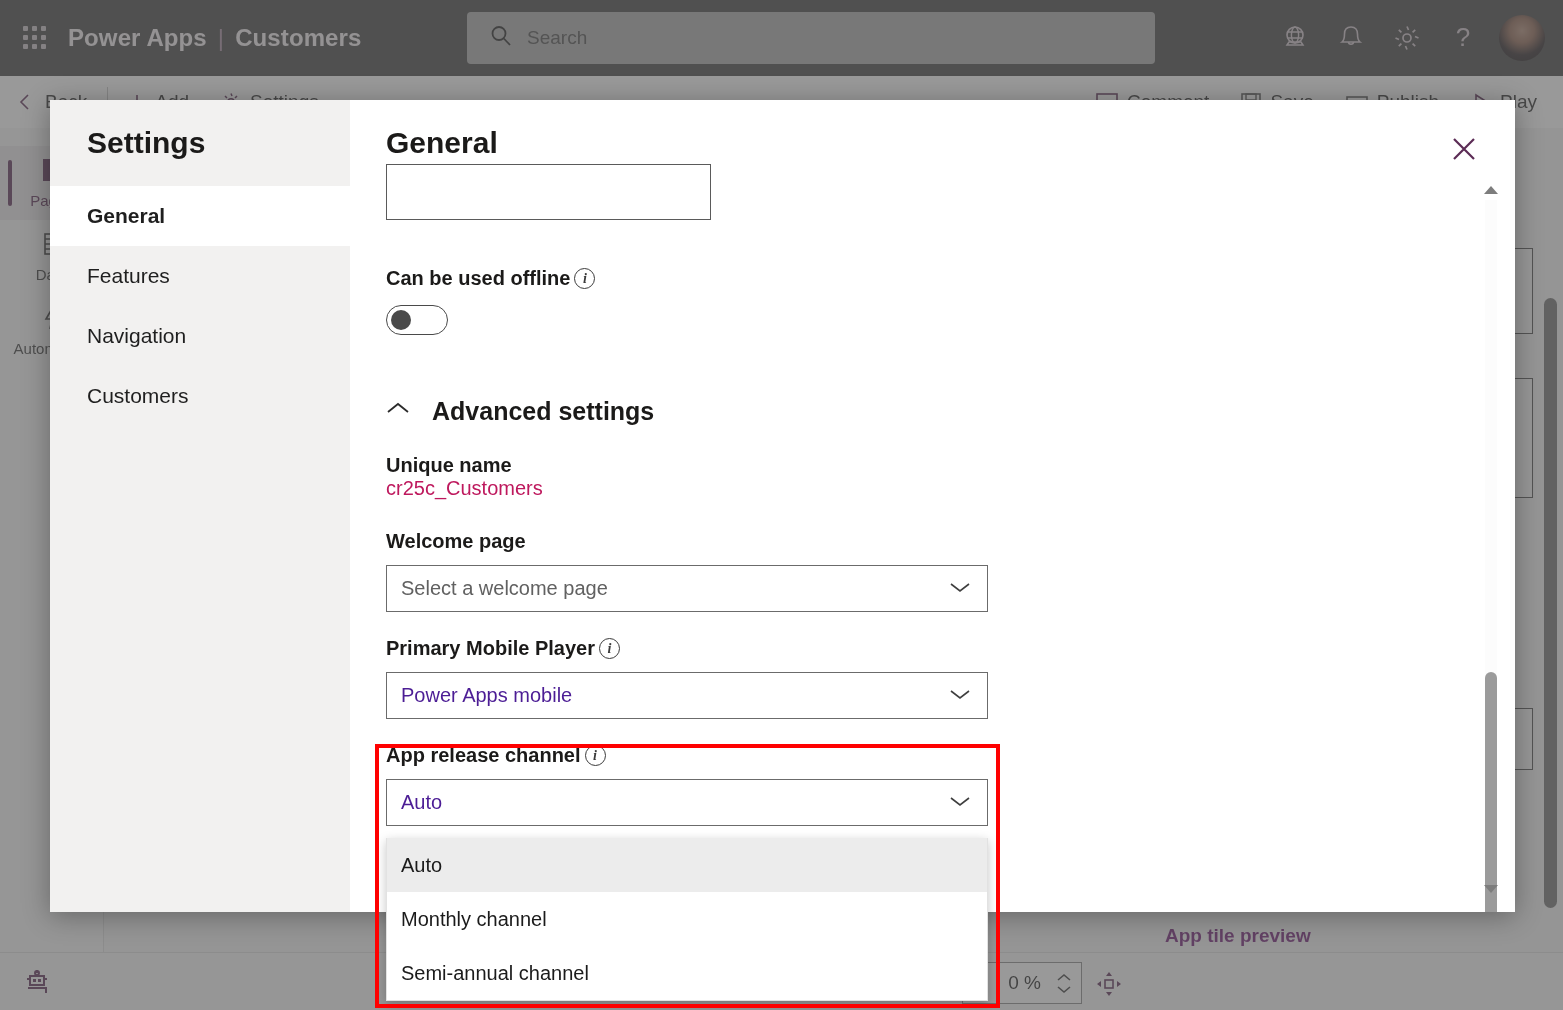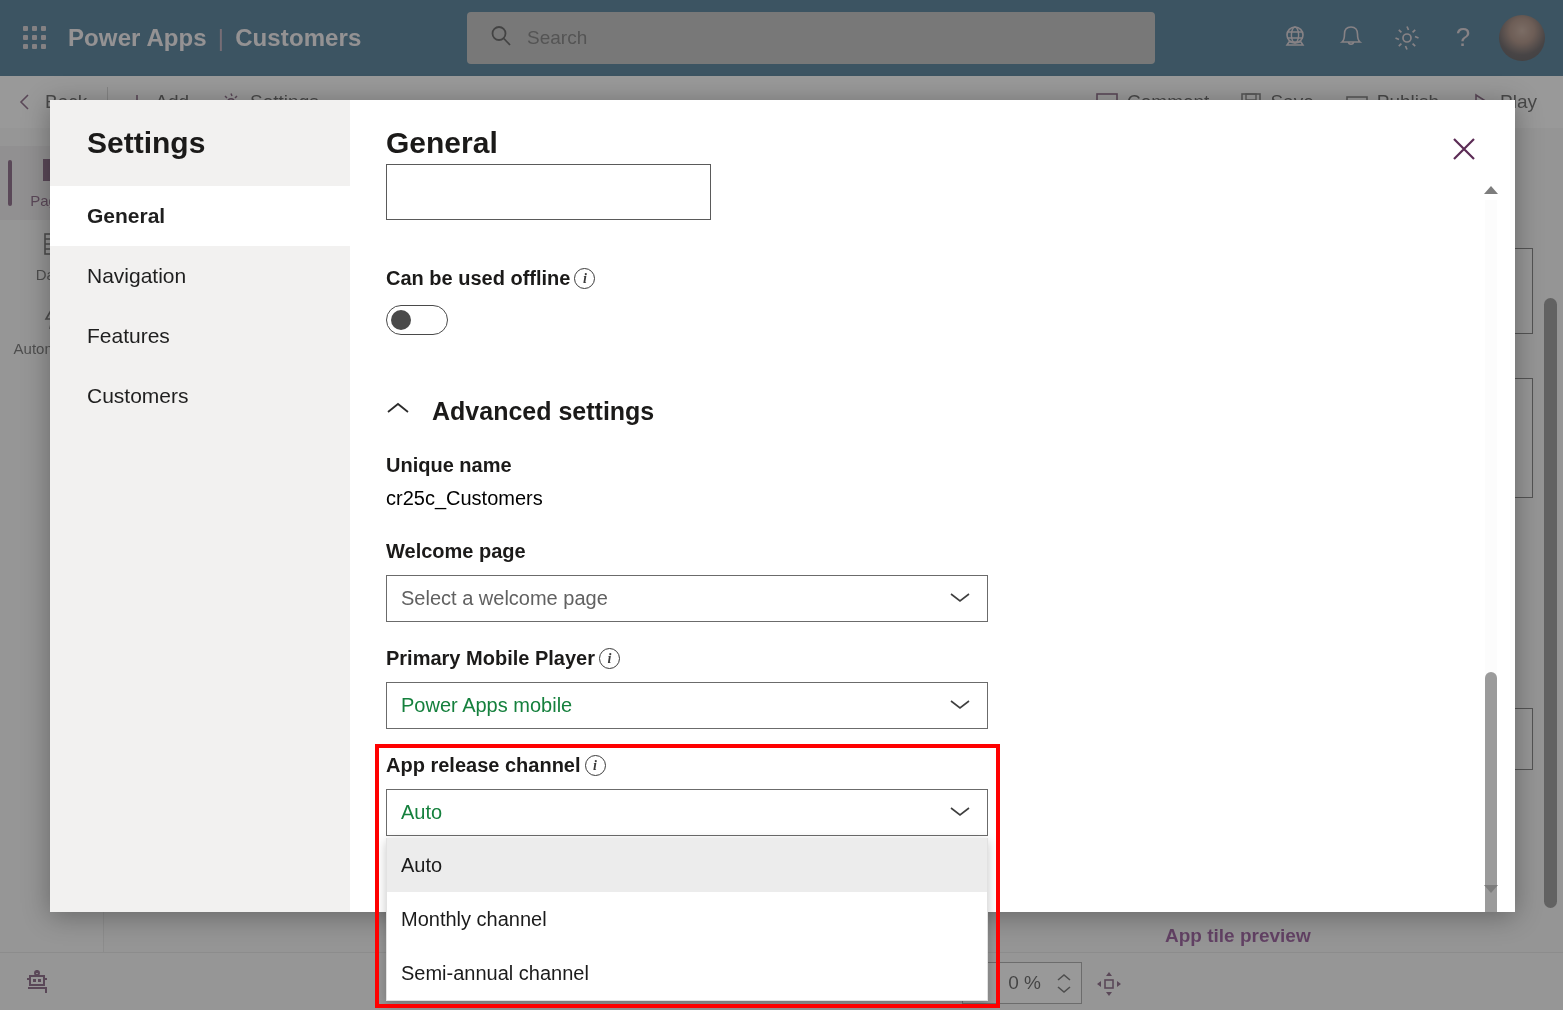--- a/index.html
+++ b/index.html
@@ -8,21 +8,21 @@
     overflow: hidden;
     font-family: "Liberation Sans", sans-serif;
     background: #ffffff;
   }
 
   
   #app-root { position: relative; width: 1563px; height: 1010px; }
 
   .topbar {
     position: absolute; top: 0; left: 0; width: 1563px; height: 76px;
-    background: #0c4a6e;
+    background: #404040;
     display: flex; align-items: center;
   }
   .waffle {
     width: 30px; height: 30px; margin-left: 20px; margin-right: 18px;
     display: grid; grid-template-columns: repeat(3, 6px);
     grid-template-rows: repeat(3, 6px); gap: 3px;
     justify-content: center; align-content: center;
     cursor: pointer;
   }
   .waffle i { width: 5px; height: 5px; background: #c9bfc6; border-radius: 1px; display: block; }
@@ -179,26 +179,26 @@
     padding: 0 4px; cursor: pointer;
   }
   .toggle .knob { width: 20px; height: 20px; border-radius: 50%; background: #4a4a4a; }
 
   .adv-head {
     display: flex; gap: 22px; margin-top: 62px; cursor: pointer;
   }
   .chev-up { color: #2b2b2b; font-size: 22px; line-height: 1; }
   .adv-text { font-size: 25px; font-weight: 600; color: #1b1a19; }
 
-  .readonly-val { font-size: 20px; color: #000000; margin-top: 10px; }
+  .readonly-val { font-size: 20px; color: #be185d; margin-top: 0; }
 
   .combo {
     margin-top: 12px; width: 602px; height: 47px; border: 1px solid #6b6b6b;
     background: #fff; display: flex; align-items: center; justify-content: space-between;
-    padding: 0 16px 0 14px; font-size: 20px; color: #15803d; cursor: pointer;
+    padding: 0 16px 0 14px; font-size: 20px; color: #4c1d95; cursor: pointer;
   }
   .combo.placeholder { color: #616161; }
   .chev-d { color: #3f3f3f; font-size: 16px; }
 
   
   .highlight {
     position: absolute; left: 375px; top: 744px; width: 625px; height: 264px;
     border: 4px solid #ff0000; z-index: 80; pointer-events: none;
   }
 
@@ -428,24 +428,24 @@
   <div class="dimmer"></div>
 
   <div class="dialog">
 
     <div class="dlg-side">
       <div class="dlg-title">Settings</div>
       <div class="side-item active">
         <span>General</span>
       </div>
       <div class="side-item">
+        <span>Features</span>
+      </div>
+      <div class="side-item">
         <span>Navigation</span>
-      </div>
-      <div class="side-item">
-        <span>Features</span>
       </div>
       <div class="side-item">
         <span>Customers</span>
       </div>
     </div>
 
     <div class="dlg-main">
       <div class="dlg-head">General</div>
       <div class="close-x">
         <svg width="30" height="30" viewBox="0 0 30 30">

